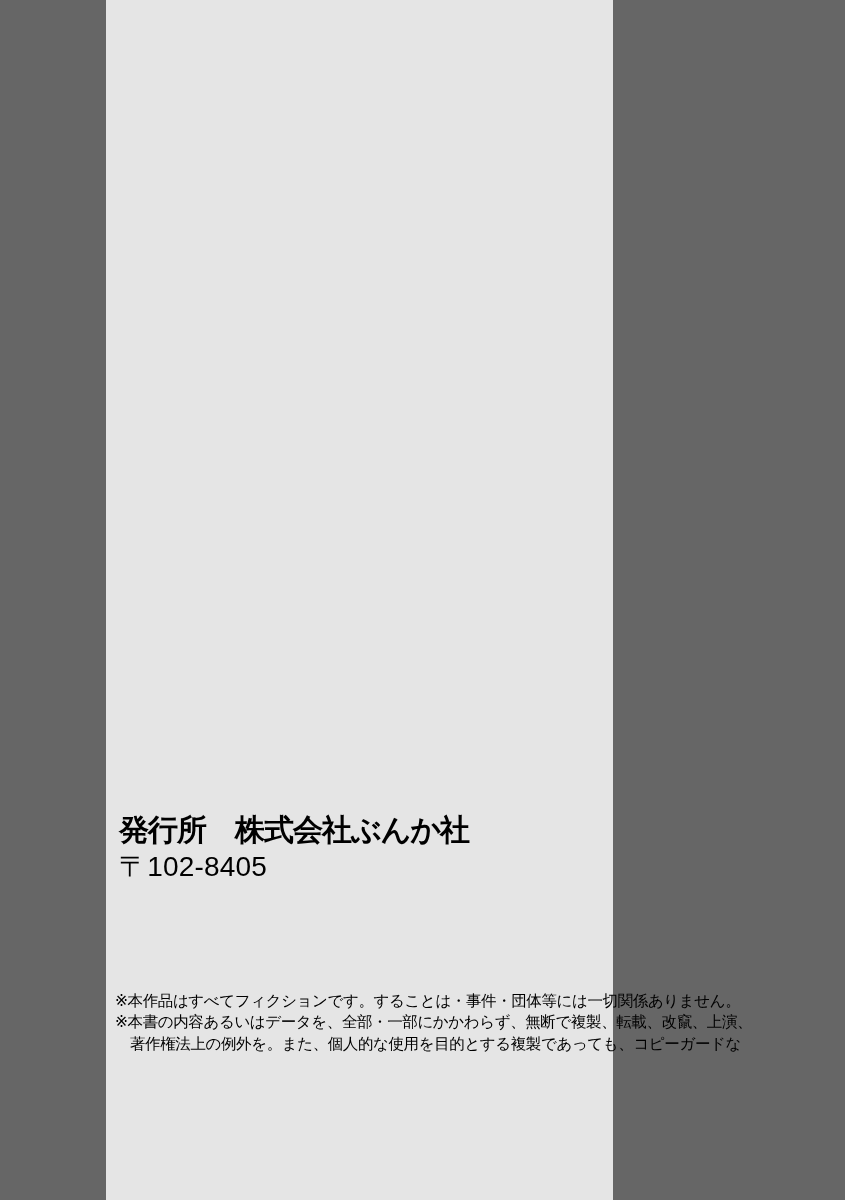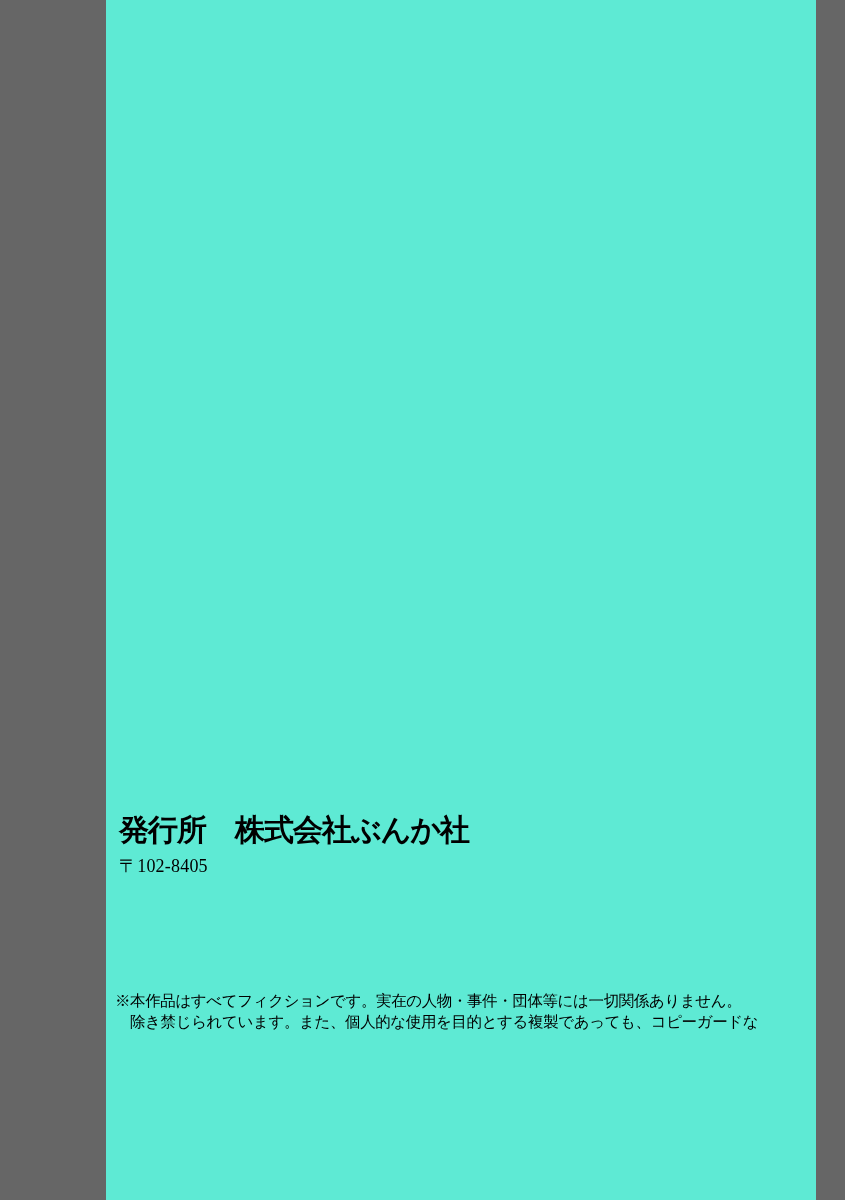--- a/index.html
+++ b/index.html
@@ -12,39 +12,38 @@
     position: relative;
     background: #666666;
     font-family: "Liberation Sans", "DejaVu Sans", sans-serif;
     color: #000000;
     overflow: hidden;
   }
   .page {
     position: absolute;
     left: 106px;
     top: 0;
-    width: 710px;
+    width: 507px;
     height: 1200px;
-    background: #5eead4;
-    font-family: Liberation Serif, serif;
+    background: #e5e5e5;
   }
   .publisher-block {
     position: absolute;
     left: 13px;
     top: 810px;
     white-space: nowrap;
   }
   .publisher-name {
     font-size: 30px;
     font-weight: bold;
     line-height: 40px;
     letter-spacing: -1px;
   }
   .publisher-line {
-    font-size: 18px;
+    font-size: 28px;
     line-height: 27px;
     letter-spacing: 0.2px;
   }
   .publisher-line.first {
     margin-top: 3px;
   }
   .disclaimer-block {
     position: absolute;
     left: 9px;
     top: 990px;
@@ -61,17 +60,18 @@
 <body>
 
 <div class="page">
 
   <div class="publisher-block">
     <div class="publisher-name">発行所　株式会社ぶんか社</div>
     <div class="publisher-line first">〒102-8405</div>
   </div>
 
   <div class="disclaimer-block">
-    <div class="disclaimer-line">※本作品はすべてフィクションです。実在の人物・事件・団体等には一切関係ありません。</div>
-    <div class="disclaimer-line indent">除き禁じられています。また、個人的な使用を目的とする複製であっても、コピーガードな</div>
+    <div class="disclaimer-line">※本作品はすべてフィクションです。することは・事件・団体等には一切関係ありません。</div>
+    <div class="disclaimer-line">※本書の内容あるいはデータを、全部・一部にかかわらず、無断で複製、転載、改竄、上演、</div>
+    <div class="disclaimer-line indent">著作権法上の例外を。また、個人的な使用を目的とする複製であっても、コピーガードな</div>
   </div>
 
 </div>
 
 </body></html>

